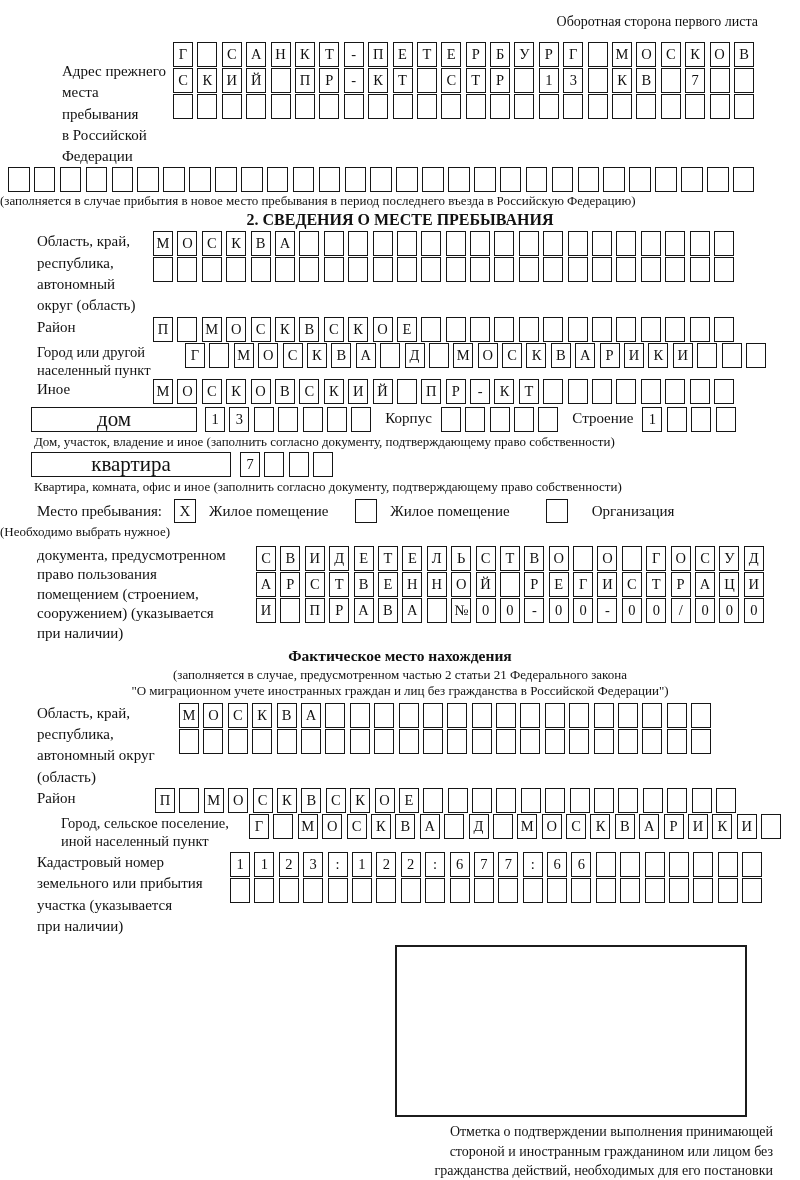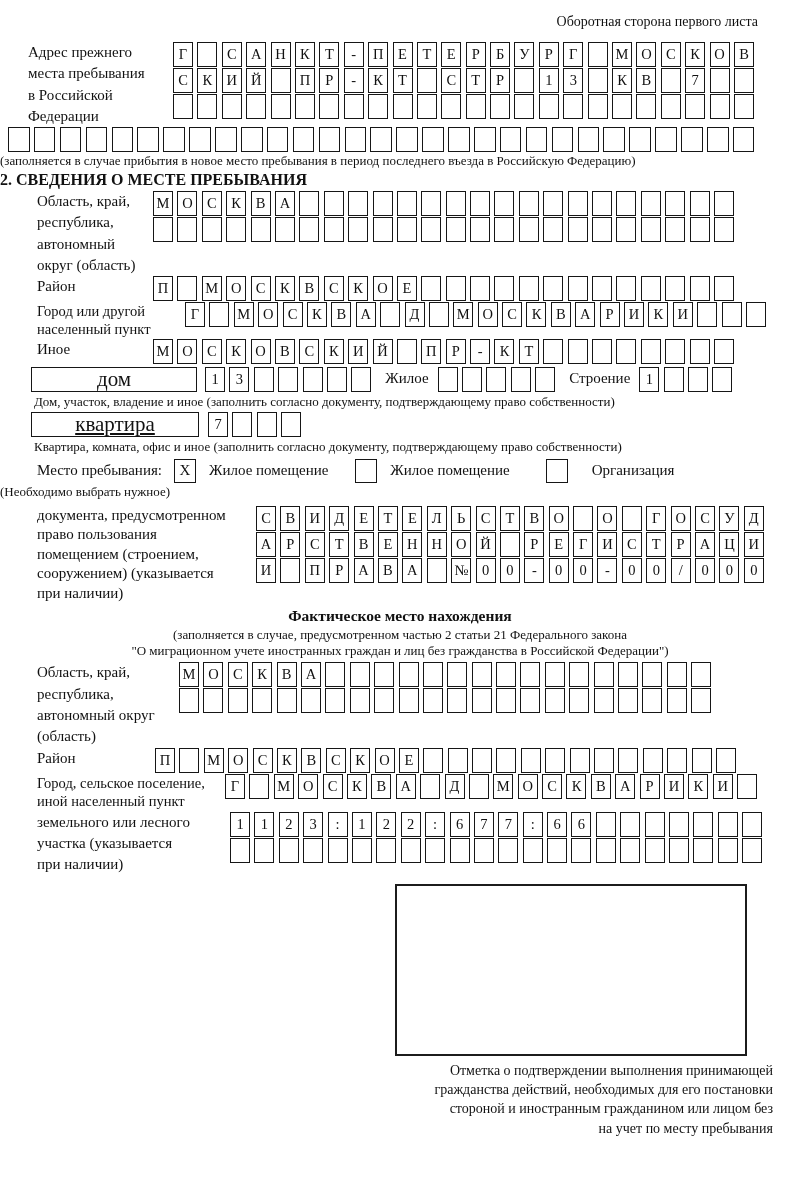--- a/index.html
+++ b/index.html
@@ -9,54 +9,54 @@
     color: #111;
     position: relative;
   }
   .side-note { text-align: right; padding: 14px 42px 0 0; font-size: 14px; }
 
   .flex { display: flex; align-items: flex-start; }
 
   .label { font-size: 15px; line-height: 1.42; flex: none; }
   .lh2 { line-height: 1.25; font-size: 14.5px; }
   .doc-label { line-height: 1.3; }
-  .w173 { width: 173px; padding-left: 28px; }
+  .w173 { width: 173px; padding-left: 62px; margin-top: 19px; }
   .w153 { width: 153px; padding-left: 37px; }
   .w185 { width: 185px; padding-left: 37px; }
   .w179 { width: 179px; padding-left: 37px; }
   .w155 { width: 155px; padding-left: 37px; }
-  .w225 { width: 225px; padding-left: 37px; }
+  .w225 { width: 225px; padding-left: 37px; margin-left: 24px; }
   .w230 { width: 230px; padding-left: 37px; }
   .w256 { width: 256px; padding-left: 37px; }
 
   .cells { display: flex; gap: 4.4px; margin-bottom: 1px; flex: none; }
   .cell {
     flex: none; width: 20px; height: 25px;
     border: 1.7px solid #161616;
     display: flex; align-items: center; justify-content: center;
     font-size: 14.5px; background: #fff;
   }
   .fullrow { margin-left: 8px; }
   .fullrow .cell { width: 21.5px; }
 
   .caption { font-size: 13px; line-height: 1.15; text-align: left; margin-top: 2px; }
   .caption-left { font-size: 13px; line-height: 1.2; margin: 1px 0 2px 34px; }
-  .heading { font-size: 16px; font-weight: bold; text-align: left; margin-top: 2px; }
+  .heading { font-size: 16px; font-weight: bold; text-align: center; margin-top: 2px; }
   .subheading { font-size: 15.5px; font-weight: bold; text-align: center; margin-top: 4px; }
   .caption-lines div { font-size: 13px; line-height: 1.2; text-align: center; }
 
   .mt2 { margin-top: 2px; } .mt3 { margin-top: 3px; } .mt4 { margin-top: 4px; }
   .mt6 { margin-top: 6px; } .mt12 { margin-top: 12px; }
 
   .named-box {
     border: 1.7px solid #161616; height: 25px; flex: none;
     display: flex; align-items: center; justify-content: center; font-size: 21px;
   }
   .house-box { width: 166px; margin-right: 8px; }
-  .apt-box { width: 168px; margin-right: 9px; text-decoration: underline; }
+  .apt-box { width: 200px; margin-right: 9px; }
   .indent31 { margin-left: 31px; }
   .inline-label { font-size: 15px; flex: none; padding: 3px 9px 0 14px; }
 
   .stay-row { display: flex; align-items: center; margin: 4px 0 0 37px; font-size: 15px; }
   .checkbox {
     flex: none; width: 22px; height: 24px; border: 1.7px solid #161616;
     display: flex; align-items: center; justify-content: center; font-size: 15px;
   }
   .cb1 { margin: 0 13px 0 12px; } .cb2 { margin: 0 13px 0 27px; } .cb3 { margin: 0 24px 0 36px; }
 
@@ -355,21 +355,21 @@
   <div class="named-box house-box">дом</div>
   <div class="cells">
       <span class="cell">1</span>
       <span class="cell">3</span>
       <span class="cell"></span>
       <span class="cell"></span>
       <span class="cell"></span>
       <span class="cell"></span>
       <span class="cell"></span>
     </div>
-  <div class="inline-label">Жилое</div>
+  <div class="inline-label">Корпус</div>
   <div class="cells">
       <span class="cell"></span>
       <span class="cell"></span>
       <span class="cell"></span>
       <span class="cell"></span>
       <span class="cell"></span>
     </div>
   <div class="inline-label">Строение</div>
   <div class="cells">
       <span class="cell">1</span>
@@ -604,21 +604,22 @@
       <span class="cell">Р</span>
       <span class="cell">И</span>
       <span class="cell">К</span>
       <span class="cell">И</span>
       <span class="cell"></span>
     </div>
 </div>
 
 <div class="flex mt2">
   <div class="label w230">
-      <div>земельного или лесного</div>
+      <div>Кадастровый номер</div>
+      <div>земельного или прибытия</div>
       <div>участка (указывается</div>
       <div>при наличии)</div>
     </div>
   <div>
     <div class="cells">
         <span class="cell">1</span>
         <span class="cell">1</span>
         <span class="cell">2</span>
         <span class="cell">3</span>
         <span class="cell">:</span>
@@ -663,16 +664,16 @@
         <span class="cell"></span>
         <span class="cell"></span>
         <span class="cell"></span>
       </div>
   </div>
 </div>
 
 <div class="stamp-box"></div>
 <div class="stamp-caption">
     <div>Отметка о подтверждении выполнения принимающей</div>
+    <div>стороной и иностранным гражданином или лицом без</div>
     <div>гражданства действий, необходимых для его постановки</div>
-    <div>стороной и иностранным гражданином или лицом без</div>
     <div>на учет по месту пребывания</div>
   </div>
 
 </body></html>

